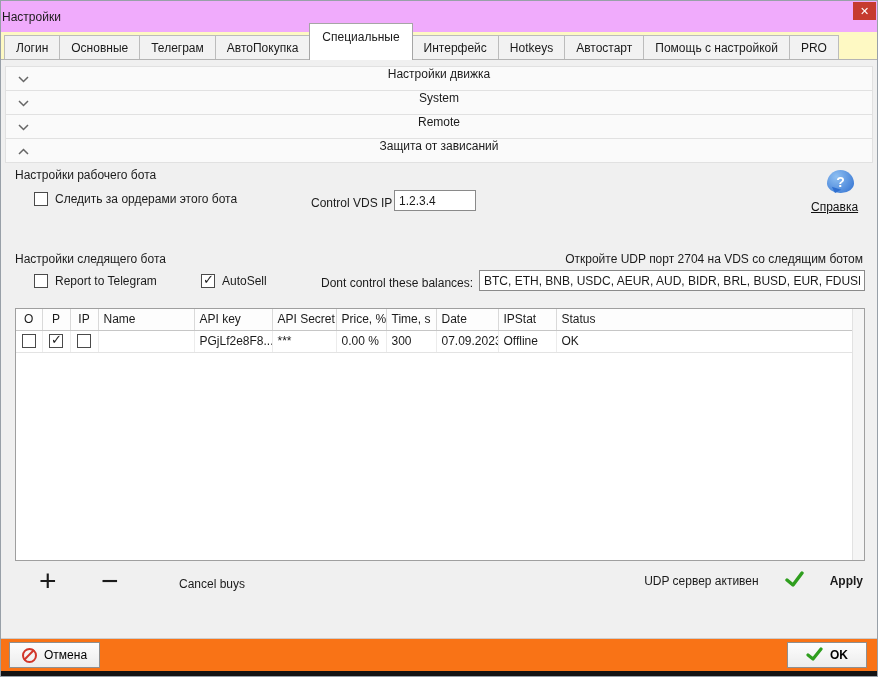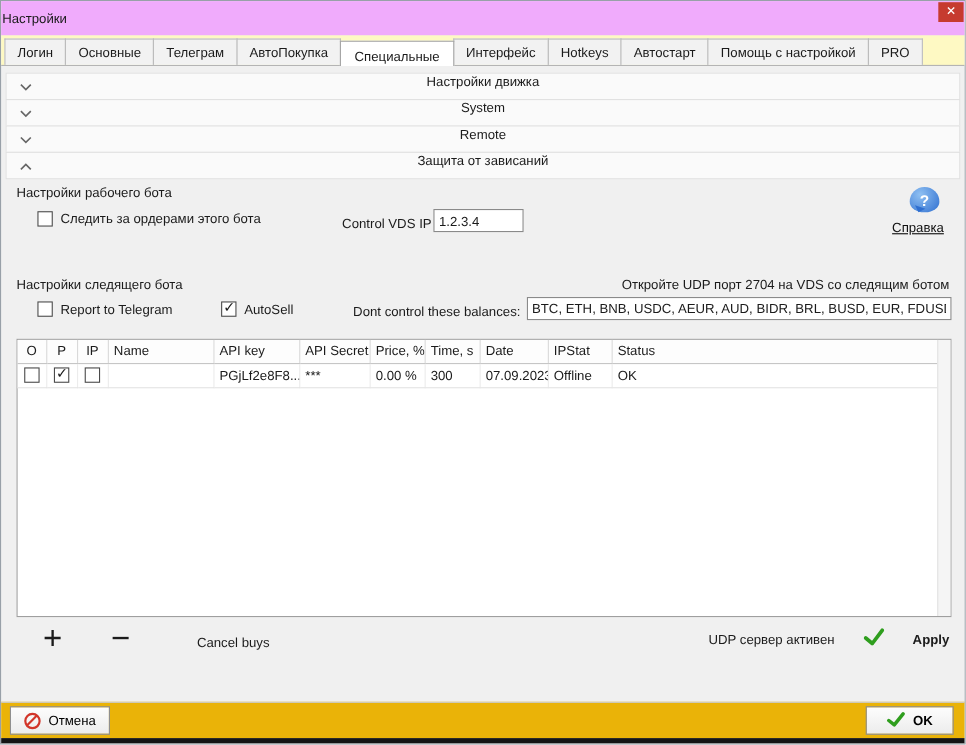--- a/index.html
+++ b/index.html
@@ -11,21 +11,21 @@
   .titlebar{height:31px;background:#f0abfc;display:flex;align-items:center;
     padding-left:1px;position:relative;}
   .title{font-size:12px;}
   .close-btn{position:absolute;top:1px;right:1px;width:23px;height:18px;background:#c63b2f;
     color:#fff;display:flex;align-items:center;justify-content:center;font-size:11px;line-height:1;}
   
   .tabbar{display:flex;align-items:flex-end;height:28px;padding:0 3px;
     border-bottom:1px solid #b4b4b4;background:#fef9c3;}
   .tab{padding:5px 11px 4px;border:1px solid #bcbcbc;border-bottom:none;background:#f2f2f2;
     margin-right:-1px;position:relative;white-space:nowrap;}
-  .tab.active{background:#ffffff;padding:6px 12px 2px;margin-bottom:-1px;z-index:2;border-color:#a6a6a6;}
+  .tab.active{background:#ffffff;padding:6px 12px 16px;margin-bottom:-1px;z-index:2;border-color:#a6a6a6;}
   
   .sections{margin:6px 4px 0;}
   .acc{height:25px;background:#fafafa;border:1px solid #e1e1e1;margin-top:-1px;
     display:flex;align-items:flex-start;justify-content:center;position:relative;}
   .acc:first-child{margin-top:0;}
   .chev{position:absolute;left:12px;top:9px;display:inline-flex;}
   .chev.up{transform:rotate(180deg);}
   
   .panel{position:relative;height:474px;}
   .lbl{position:absolute;white-space:nowrap;}
@@ -55,21 +55,21 @@
   td.c,th.c{text-align:center;padding:3px 2px;}
   td.c .checkbox{vertical-align:middle;}
   .scroll-track{position:absolute;top:0;right:0;bottom:0;width:12px;background:#f5f5f5;
     border-left:1px solid #e2e2e2;}
   
   .glyph-btn{position:absolute;font-size:30px;font-weight:200;line-height:30px;color:#1b1b1b;}
   .flat-btn{position:absolute;color:#1b1b1b;}
   .right-actions{position:absolute;right:14px;top:408px;display:flex;align-items:center;gap:26px;}
   .apply{font-weight:bold;}
   
-  .footer{position:absolute;left:0;right:0;bottom:5px;height:33px;background:#eab308;
+  .footer{position:absolute;left:0;right:0;bottom:5px;height:33px;background:#f97316;
     border-top:1px solid #cccccc;}
   .btn{position:absolute;top:3px;height:26px;display:flex;align-items:center;gap:7px;
     padding:0 12px;border:1px solid #8f8f8f;background:linear-gradient(#fdfdfd,#ececec);font:inherit;}
   .btn.cancel{left:8px;}
   .btn.ok{right:10px;font-weight:bold;min-width:80px;justify-content:center;}
   .no-icon{width:15px;height:15px;border:2px solid #d2362a;border-radius:50%;
     position:relative;display:inline-block;}
   .no-icon::after{content:"";position:absolute;left:4px;top:-2px;width:2px;height:14px;
     background:#d2362a;transform:rotate(45deg);}
   .strip{position:absolute;left:0;right:0;bottom:0;height:5px;background:#141414;}

